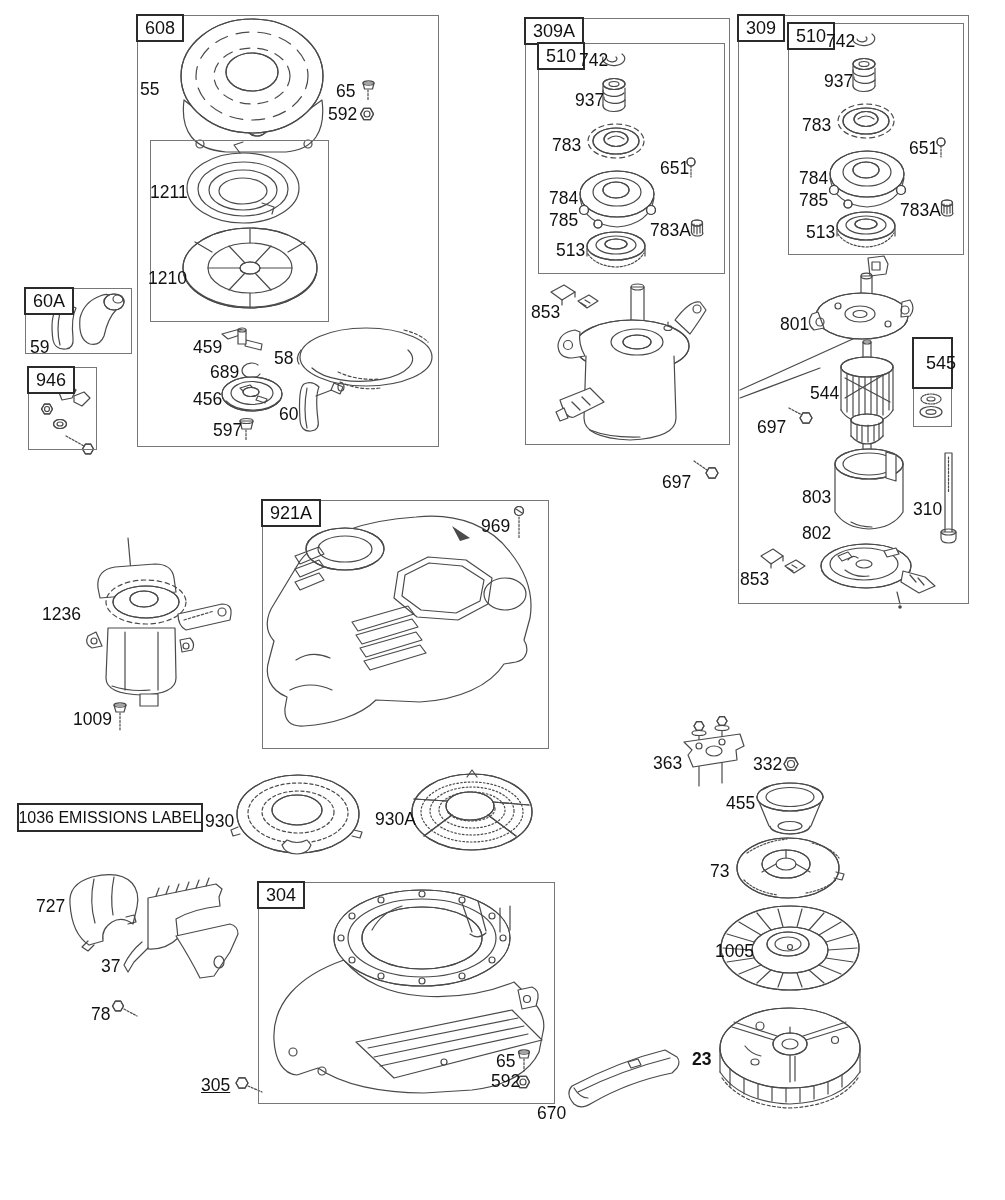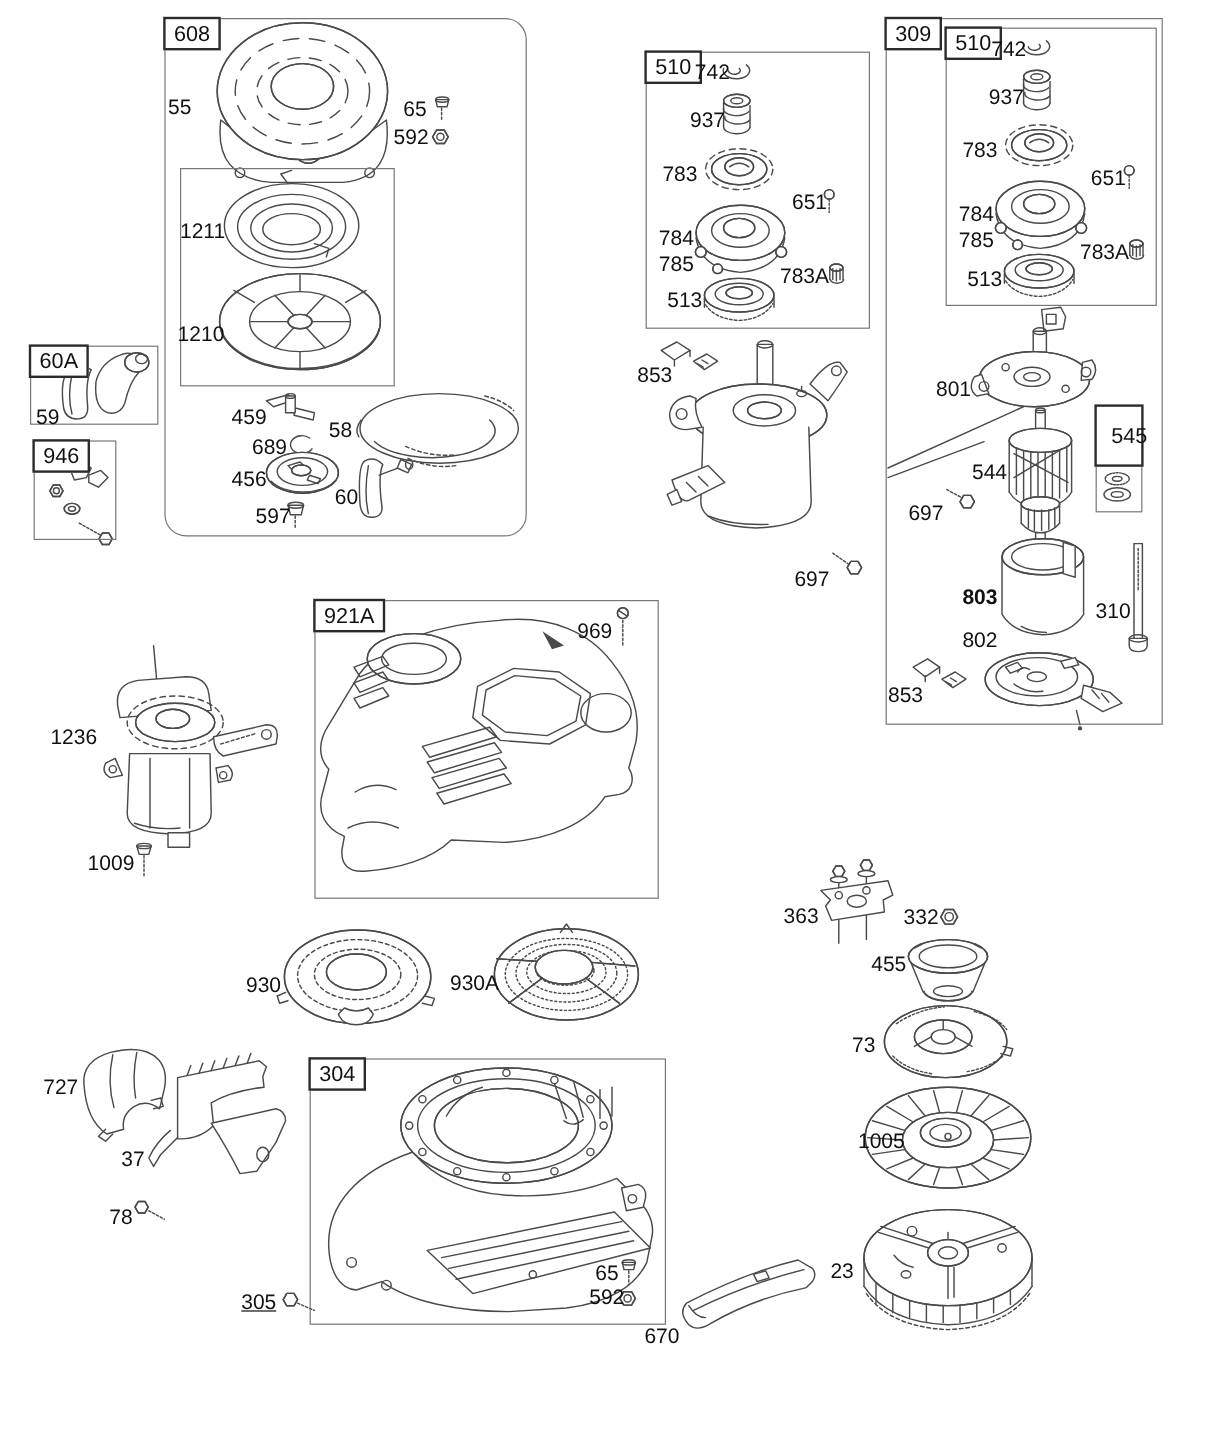--- a/index.html
+++ b/index.html
@@ -594,48 +594,52 @@
   </g>
   <g>
     <path class="w" d="M572 1086 Q620 1061 665 1050 L677 1057 Q681 1062 677 1068 L672 1073 Q628 1082 592 1103 Q581 1110 574 1104 Q565 1094 572 1086 Z"></path>
     <path d="M578 1092 Q622 1070 670 1058"></path>
     <path d="M628 1062 l10 -3 l3 6 l-10 3 Z"></path>
     <path d="M574 1088 q6 10 14 10"></path>
   </g>
 </svg>
 
 <div id="overlay-root" style="position:absolute;left:0;top:0;width:100%;height:100%">
-      <div class="callout-box" style="left: 137px; top: 15px; width: 300px; height: 430px; border-radius: 18px;">
+      <div class="callout-box" style="left: 137px; top: 15px; width: 300px; height: 430px;">
         <div class="box-label">608</div>
       </div>
       <div class="callout-box" style="left: 25px; top: 288px; width: 105px; height: 64px;">
         <div class="box-label">60A</div>
       </div>
       <div class="callout-box" style="left: 28px; top: 367px; width: 67px; height: 81px;">
         <div class="box-label">946</div>
       </div>
+      <div class="callout-box" style="left: 525px; top: 18px; width: 203px; height: 425px;">
+        <div class="box-label">309A</div>
+      </div>
       <div class="callout-box" style="left: 538px; top: 43px; width: 185px; height: 229px;">
         <div class="box-label">510</div>
       </div>
       <div class="callout-box" style="left: 738px; top: 15px; width: 229px; height: 587px;">
         <div class="box-label">309</div>
       </div>
       <div class="callout-box" style="left: 788px; top: 23px; width: 174px; height: 230px;">
         <div class="box-label">510</div>
       </div>
       <div class="callout-box" style="left: 913px; top: 338px; width: 37px; height: 87px;">
         <div class="box-label full">545</div>
       </div>
       <div class="callout-box" style="left: 262px; top: 500px; width: 285px; height: 247px;">
         <div class="box-label">921A</div>
       </div>
       <div class="callout-box" style="left: 258px; top: 882px; width: 295px; height: 220px;">
         <div class="box-label">304</div>
       </div>
       <div class="frame" style="left: 150px; top: 140px; width: 177px; height: 180px;"></div>
+      <div class="text-box" style="left: 17px; top: 803px; width: 182px; height: 25px;">1036 EMISSIONS LABEL</div>
       <div class="part-label" style="left: 140px; top: 80px;">55</div>
       <div class="part-label" style="left: 336px; top: 82px;">65</div>
       <div class="part-label" style="left: 328px; top: 105px;">592</div>
       <div class="part-label" style="left: 150px; top: 183px;">1211</div>
       <div class="part-label" style="left: 148px; top: 269px;">1210</div>
       <div class="part-label" style="left: 193px; top: 338px;">459</div>
       <div class="part-label" style="left: 274px; top: 349px;">58</div>
       <div class="part-label" style="left: 210px; top: 363px;">689</div>
       <div class="part-label" style="left: 193px; top: 390px;">456</div>
       <div class="part-label" style="left: 279px; top: 405px;">60</div>
@@ -655,37 +659,37 @@
       <div class="part-label" style="left: 802px; top: 116px;">783</div>
       <div class="part-label" style="left: 909px; top: 139px;">651</div>
       <div class="part-label" style="left: 799px; top: 169px;">784</div>
       <div class="part-label" style="left: 799px; top: 191px;">785</div>
       <div class="part-label" style="left: 900px; top: 201px;">783A</div>
       <div class="part-label" style="left: 806px; top: 223px;">513</div>
       <div class="part-label" style="left: 780px; top: 315px;">801</div>
       <div class="part-label" style="left: 810px; top: 384px;">544</div>
       <div class="part-label" style="left: 757px; top: 418px;">697</div>
       <div class="part-label" style="left: 662px; top: 473px;">697</div>
-      <div class="part-label" style="left: 802px; top: 488px; font-weight: bold;">803</div>
+      <div class="part-label" style="left: 802px; top: 488px;">803</div>
       <div class="part-label" style="left: 913px; top: 500px;">310</div>
       <div class="part-label" style="left: 802px; top: 524px;">802</div>
       <div class="part-label" style="left: 740px; top: 570px;">853</div>
       <div class="part-label" style="left: 481px; top: 517px;">969</div>
       <div class="part-label" style="left: 42px; top: 605px;">1236</div>
       <div class="part-label" style="left: 73px; top: 710px;">1009</div>
       <div class="part-label" style="left: 205px; top: 812px;">930</div>
       <div class="part-label" style="left: 375px; top: 810px;">930A</div>
       <div class="part-label" style="left: 36px; top: 897px;">727</div>
       <div class="part-label" style="left: 101px; top: 957px;">37</div>
       <div class="part-label" style="left: 91px; top: 1005px;">78</div>
       <div class="part-label" style="left: 653px; top: 754px;">363</div>
       <div class="part-label" style="left: 753px; top: 755px;">332</div>
       <div class="part-label" style="left: 726px; top: 794px;">455</div>
       <div class="part-label" style="left: 710px; top: 862px;">73</div>
       <div class="part-label" style="left: 715px; top: 942px;">1005</div>
-      <div class="part-label" style="left: 692px; top: 1050px;">23</div>
+      <div class="part-label" style="left: 692px; top: 1050px; font-weight: bold;">23</div>
       <div class="part-label" style="left: 537px; top: 1104px;">670</div>
       <div class="part-label" style="left: 201px; top: 1076px; text-decoration: underline;">305</div>
       <div class="part-label" style="left: 496px; top: 1052px;">65</div>
       <div class="part-label" style="left: 491px; top: 1072px;">592</div>
     </div>
 
 </div>
 
 </body></html>

